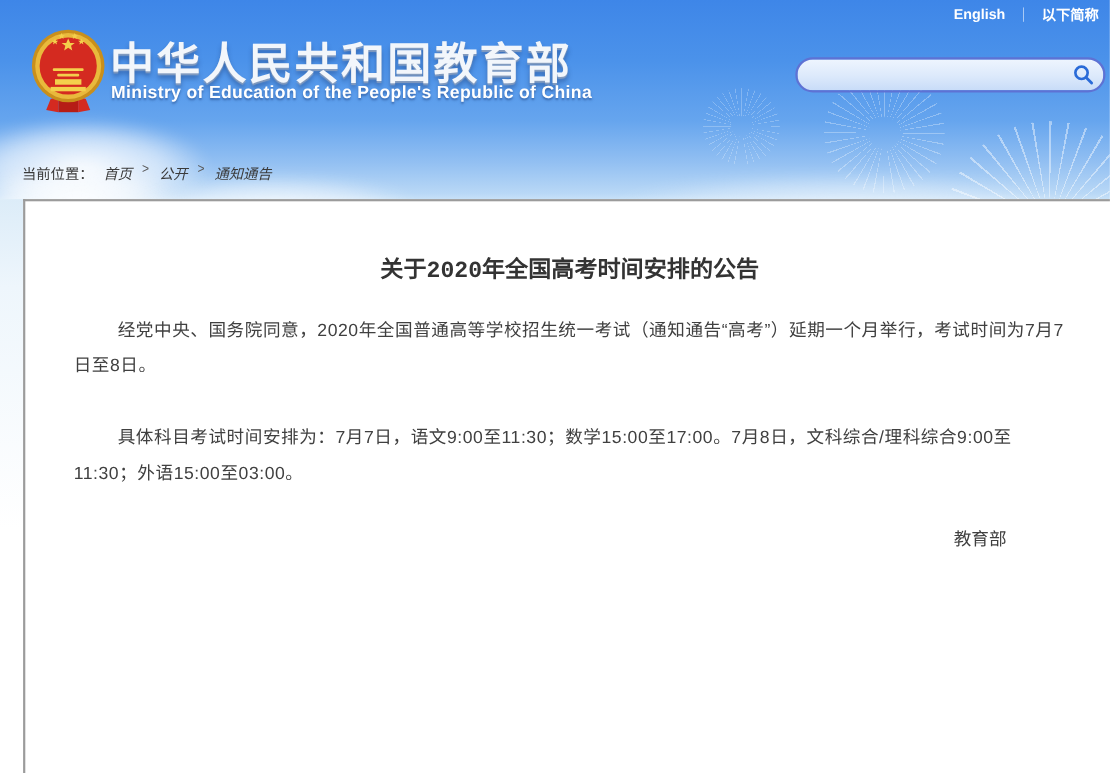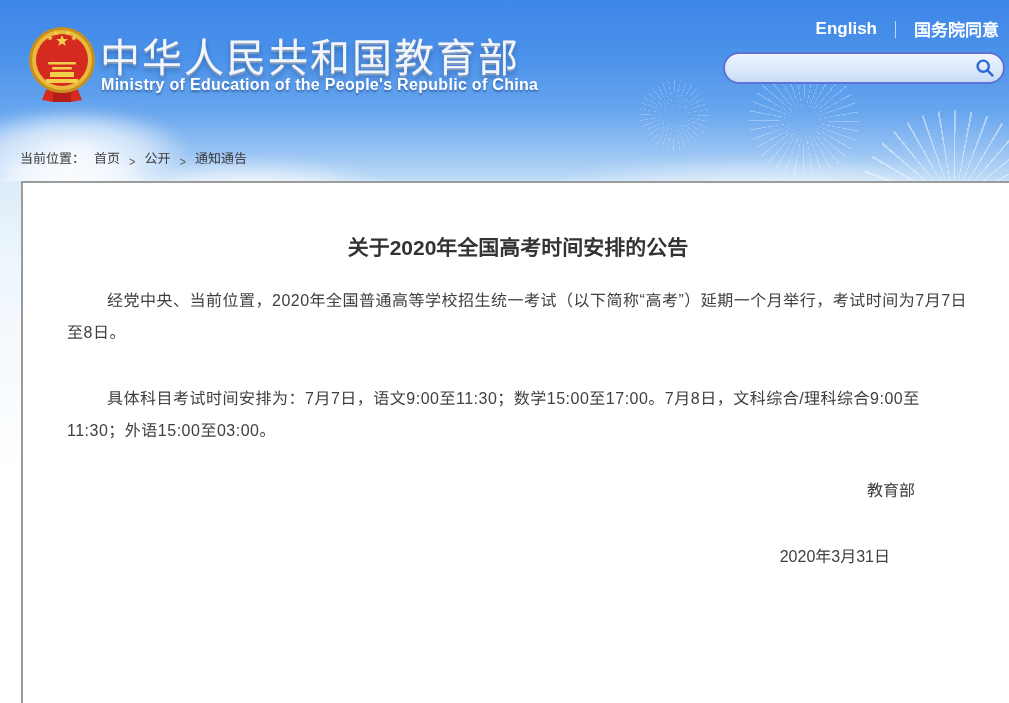--- a/index.html
+++ b/index.html
@@ -24,57 +24,57 @@
     -webkit-mask:radial-gradient(circle,transparent 18%,#000 20%,#000 72%,transparent 74%);
     mask:radial-gradient(circle,transparent 18%,#000 20%,#000 72%,transparent 74%);
   }
   .burst.b1{right:-40px;top:110px;width:190px;height:190px;opacity:.8;}
   .burst.b2{right:150px;top:66px;width:110px;height:110px;opacity:.55;}
   .burst.b3{right:300px;top:80px;width:70px;height:70px;opacity:.45;}
   .branding{position:absolute;left:0;top:0;width:700px;height:120px;}
   .emblem{position:absolute;left:26px;top:26px;}
   .site-title{
     position:absolute;left:100px;top:26px;white-space:nowrap;
-    font-size:40px;font-weight:normal;letter-spacing:2px;color:#f2f6fb;
+    font-size:40px;font-weight:bold;letter-spacing:2px;color:#f2f6fb;
     text-shadow:0 2px 1px rgba(140,160,190,.9),0 4px 5px rgba(20,50,110,.45);
   }
   .site-subtitle{
     position:absolute;left:101px;top:76px;white-space:nowrap;
     font-size:16px;font-weight:bold;letter-spacing:.3px;color:#ffffff;
     text-shadow:0 2px 2px rgba(20,50,110,.5);
   }
-  .top-links{position:absolute;top:16px;right:10px;font-size:17px;color:#fff;display:flex;align-items:center;gap:10px;}
+  .top-links{position:absolute;top:3px;right:10px;font-size:13px;color:#fff;display:flex;align-items:center;gap:10px;}
   .top-links a{color:#fff;text-decoration:none;font-weight:600;cursor:pointer;}
   .top-links .sep{color:rgba(255,255,255,.85);font-weight:400;}
   
   .search{
     position:absolute;top:52px;right:4px;width:282px;height:32px;box-sizing:border-box;
     border:2px solid #5e72d4;border-radius:17px;
     background:linear-gradient(180deg,#eef5fe 0%,#dcE9fb 55%,#c8dcf8 100%);
     display:flex;align-items:center;
   }
   .search input{
     flex:1;height:26px;margin-left:12px;border:none;outline:none;background:transparent;
     font-size:14px;color:#335;
   }
   .search-btn{border:none;background:transparent;padding:0 8px 0 4px;cursor:pointer;display:flex;align-items:center;}
   
-  .breadcrumb{position:absolute;left:20px;top:148px;font-size:13px;color:#3a3a3a;display:flex;align-items:flex-end;gap:9px;}
-  .breadcrumb a{color:#3a3a3a;text-decoration:none;cursor:pointer;}
+  .breadcrumb{position:absolute;left:20px;top:148px;font-size:13px;color:#3a3a3a;display:flex;align-items:flex-start;gap:9px;}
+  .breadcrumb a{color:#3a3a3a;text-decoration:none;cursor:pointer;font-style:italic;}
   .breadcrumb .bsep{color:#5a5a5a;font-size:11px;transform:scaleY(1.15);}
   
   .panel{
     position:absolute;left:21px;top:181px;width:992px;height:534px;box-sizing:border-box;
     background:#ffffff;border:2px solid #9b9b9b;border-right:none;border-bottom:none;
   }
   .panel-bg-strip{position:absolute;left:0;top:181px;width:21px;height:522px;background:linear-gradient(180deg,#dcecf8 0,#eef6fc 80px,#ffffff 300px);}
   .article{padding:52px 44px 0 44px;color:#333;}
   .article h1{
     margin:0 0 24px 0;text-align:center;
-    font-size:21px;line-height:26px;font-weight:bold;color:#333;
+    font-size:21px;line-height:26px;font-weight:bold;color:#333;font-family:Liberation Mono, monospace;
   }
   .article p{
     margin:0 0 34px 0;font-size:16px;line-height:32px;color:#404040;
     text-indent:40px;letter-spacing:.5px;
   }
   .sig{margin-top:29px;text-align:right;padding-right:54px;font-size:16px;color:#404040;line-height:20px;}
   .date{margin-top:46px;text-align:right;padding-right:79px;font-size:16px;color:#404040;line-height:20px;}
 </style>
 </head>
 <body>
@@ -111,21 +111,21 @@
         <rect x="24" y="46" width="24" height="5" fill="#f4cf4c"></rect>
         <rect x="20" y="53" width="32" height="4" fill="#f4cf4c"></rect>
       </svg>
       <div class="site-title">中华人民共和国教育部</div>
       <div class="site-subtitle">Ministry of Education of the People's Republic of China</div>
     </div>
 
     <nav class="top-links">
       <a>English</a>
       <span class="sep">｜</span>
-      <a>国务院同意</a>
+      <a>以下简称</a>
     </nav>
 
     <div class="search">
       <input type="text" value="" style="">
       <button class="search-btn">
         <svg width="20" height="20" viewBox="0 0 20 20" aria-hidden="true">
           <circle cx="8.2" cy="8.2" r="5.6" fill="none" stroke="#2a6bd8" stroke-width="2.4"></circle>
           <line x1="12.6" y1="12.6" x2="17.4" y2="17.4" stroke="#2a6bd8" stroke-width="2.6" stroke-linecap="round"></line>
         </svg>
       </button>
@@ -139,20 +139,19 @@
       <span class="bsep">&gt;</span>
       <a>通知通告</a>
     </div>
   </header>
 
   <div class="panel-bg-strip"></div>
 
   <main class="panel">
     <article class="article">
       <h1>关于2020年全国高考时间安排的公告</h1>
-      <p>经党中央、当前位置，2020年全国普通高等学校招生统一考试（以下简称“高考”）延期一个月举行，考试时间为7月7日至8日。</p>
+      <p>经党中央、国务院同意，2020年全国普通高等学校招生统一考试（通知通告“高考”）延期一个月举行，考试时间为7月7日至8日。</p>
       <p>具体科目考试时间安排为：7月7日，语文9:00至11:30；数学15:00至17:00。7月8日，文科综合/理科综合9:00至11:30；外语15:00至03:00。</p>
       <div class="sig">教育部</div>
-      <div class="date">2020年3月31日</div>
     </article>
   </main>
 
 </div>
 
 </body></html>

